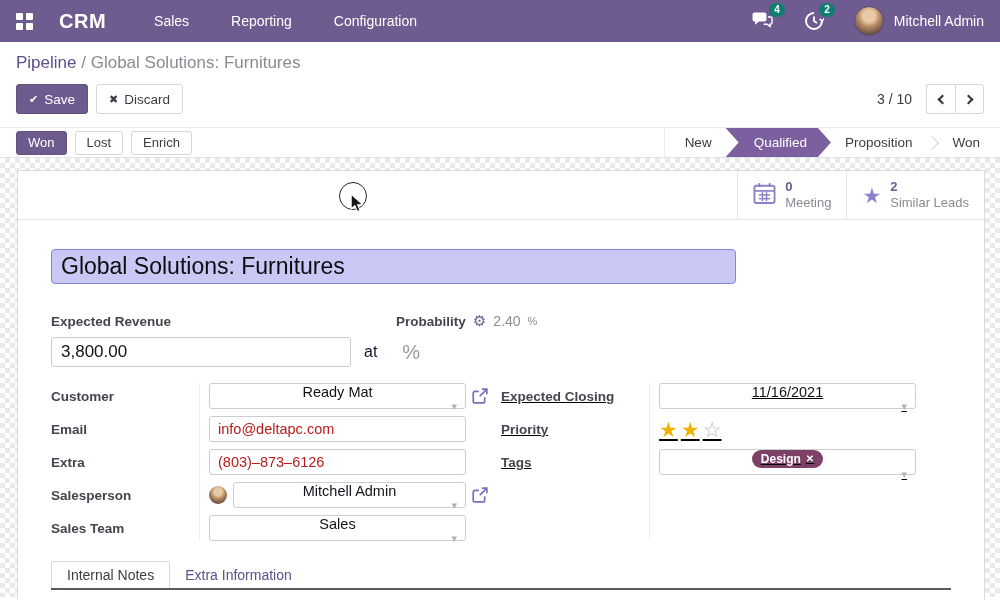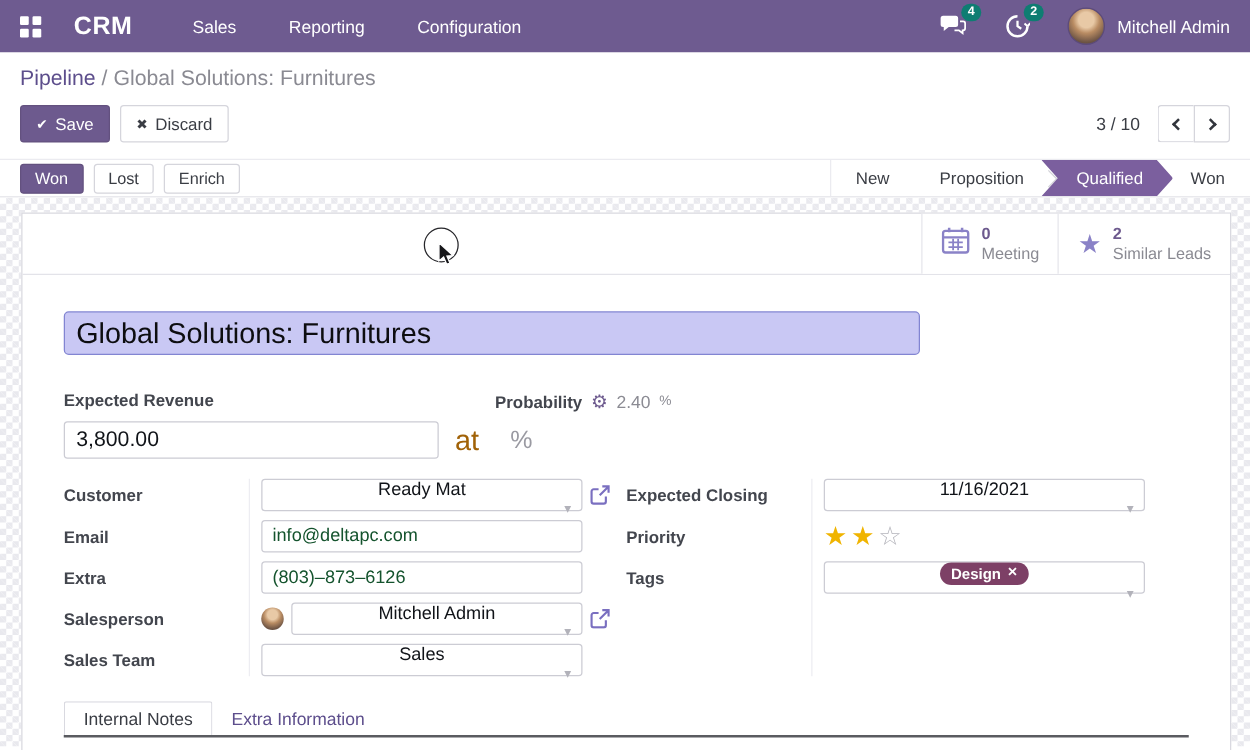--- a/index.html
+++ b/index.html
@@ -74,36 +74,36 @@
   .labels-row { display:flex; margin-top:28px; align-items:center; }
   .rev-label-cell { width:345px; }
   .prob-label-group { display:flex; align-items:center; gap:7px; }
   .gear { color:#6d5a8e; font-size:15px; }
   .prob-auto { color:#8b8b93; font-size:14px; }
   .prob-auto-pct { color:#8b8b93; font-size:11px; }
   .inputs-row { display:flex; align-items:center; margin-top:7px; }
   .big-input { height:30px; border:1px solid #ccccd4; border-radius:3px; font-size:17px; color:#101318; padding:0 9px;
     font-family:"Liberation Sans",sans-serif; outline:none; background:#fff; }
   .rev-input { width:300px; }
-  .at { margin:0 14px 0 13px; color:#a16207; font-size:23px; }
+  .at { margin:0 14px 0 13px; color:#0f172a; font-size:16px; }
   .prob-input { width:315px; }
   .pct { margin-left:11px; color:#9a9aa2; font-size:20px; }
 
   .columns { display:flex; margin-top:16px; }
   .col { position:relative; display:grid; grid-template-columns:148px 1fr; row-gap:7px; align-content:start; }
   .col::before { content:""; position:absolute; left:148px; top:0; bottom:0; width:1px; background:#ededf2; }
   .col-left { width:450px; }
-  .col-right { flex:1; }
+  .col-right { flex:1;text-decoration:underline; }
   .cell-label { display:flex; align-items:center; height:26px; font-weight:bold; font-size:13.5px; color:#43464e; }
   .cell-field { display:flex; align-items:center; height:26px; padding-left:10px; gap:6px; }
   .fld-select { width:257px; height:26px; border:1px solid #ccccd4; border-radius:3px; display:flex; align-items:center;
     padding:0 8px; font-size:14.5px; color:#101318; cursor:pointer; background:#fff;flex-direction:column; }
   .fld-select .caret { margin-left:auto; color:#b2b2ba; font-size:11px; }
   .fld-input { width:257px; height:26px; border:1px solid #ccccd4; border-radius:3px; padding:0 8px; font-size:14.5px;
-    color:#14532d; font-family:"Liberation Sans",sans-serif; outline:none; background:#fff; }
+    color:#b91c1c; font-family:"Liberation Sans",sans-serif; outline:none; background:#fff; }
   .fld-select.narrow { width:233px; }
   .mini-avatar { width:18px; height:18px; border-radius:50%; flex:0 0 18px;
     background: radial-gradient(circle at 50% 32%, #e8c9a6 0 26%, #b98c63 45%, #6e5545 75%, #4e3d33 100%); }
   .ext-link { cursor:pointer; display:flex; }
   .stars { display:flex; gap:3px; font-size:21px; line-height:1; cursor:pointer; }
   .star-filled { color:#f0b400; }
   .star-empty { color:#b5b5bc; }
   .tag-pill { background:#7d4066; color:#fff; font-size:12px; font-weight:bold; border-radius:10px; padding:3px 9px;
     display:inline-flex; align-items:center; gap:5px; line-height:1; }
   .tag-x { font-size:10px; cursor:pointer; }
@@ -178,22 +178,22 @@
     </div>
   </div>
 </div>
 
 <div class="statusbar">
   <button class="sbtn sbtn-primary">Won</button>
   <button class="sbtn sbtn-default">Lost</button>
   <button class="sbtn sbtn-default">Enrich</button>
   <div class="stages">
     <div class="stage">New</div>
+    <div class="stage active">Qualified</div>
     <div class="stage sep">Proposition</div>
-    <div class="stage active">Qualified</div>
     <div class="stage">Won</div>
   </div>
 </div>
 
 <div class="content">
   <div class="card">
 
     <div class="card-header">
       <div class="stat-btn">
         <span>

